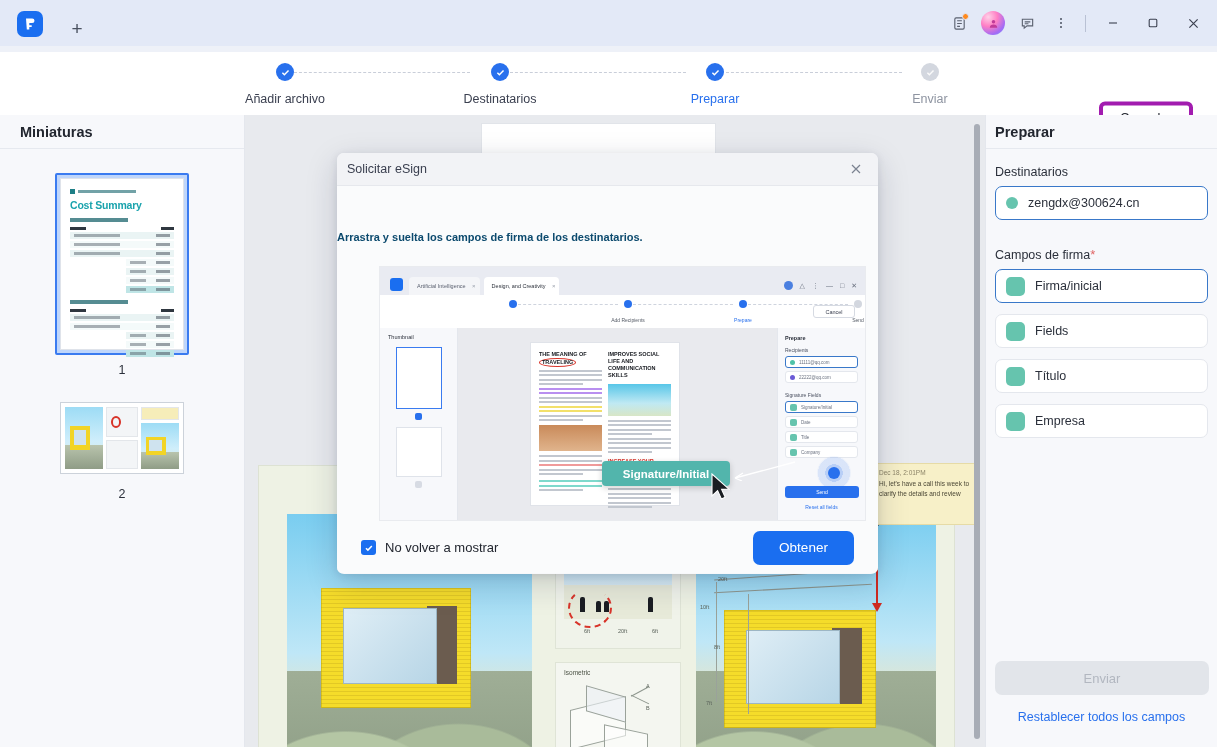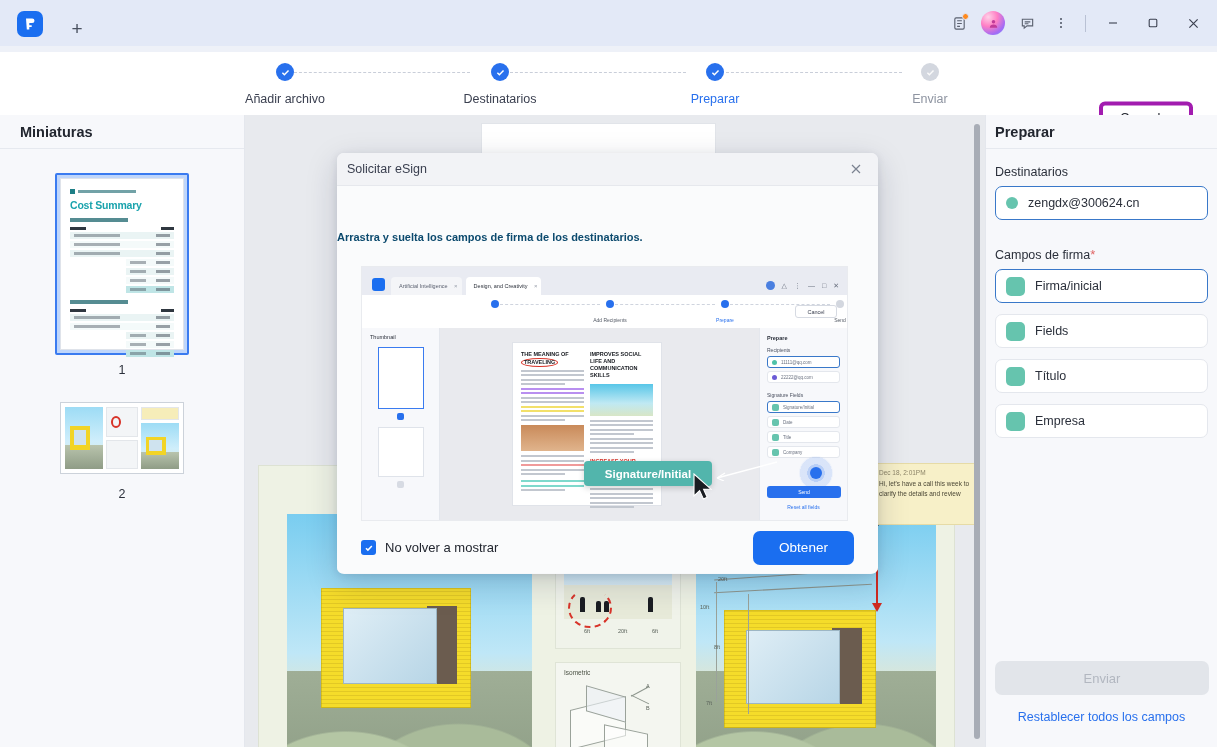--- a/index.html
+++ b/index.html
@@ -294,21 +294,21 @@
   .modal-close {
     margin-left: auto; width: 24px; height: 24px; border-radius: 4px;
     display: flex; align-items: center; justify-content: center; color: #7b8290;
   }
   .modal-body { position: relative; height: 335px; background: #fafbfc; }
   .modal-sub {
     font-size: 11px; font-weight: bold; color: #0c4a6e;
     padding-top: 45px;
   }
   .illus {
-    position: absolute; left: 24px; top: 80px; width: 487px; height: 255px;
+    position: absolute; left: 42px; top: 80px; width: 487px; height: 255px;
     background: #f2f3f6; border: 1px solid #e9ebef; overflow: hidden;
   }
   .modal-foot {
     height: 52px; background: #fafbfc; display: flex; align-items: center;
     padding: 0 24px 0 24px; border-top: 1px solid transparent;
   }
   .chk {
     width: 15px; height: 15px; border-radius: 3px; background: #1a6ef0;
     display: flex; align-items: center; justify-content: center; flex: none;
   }

